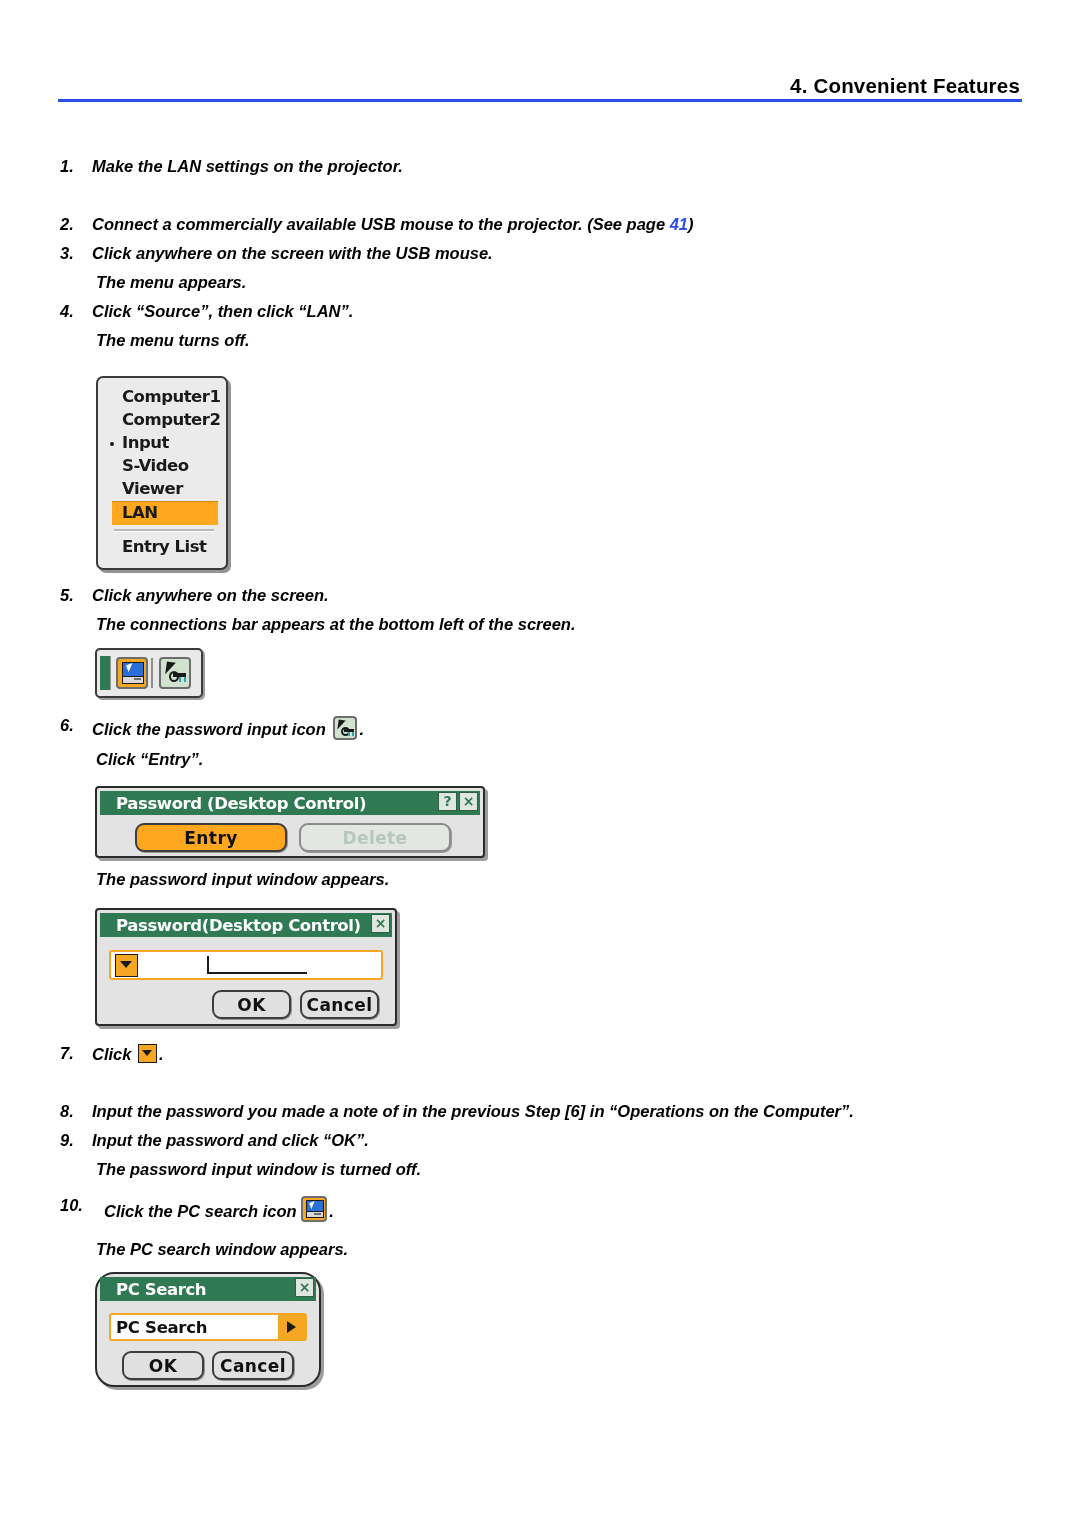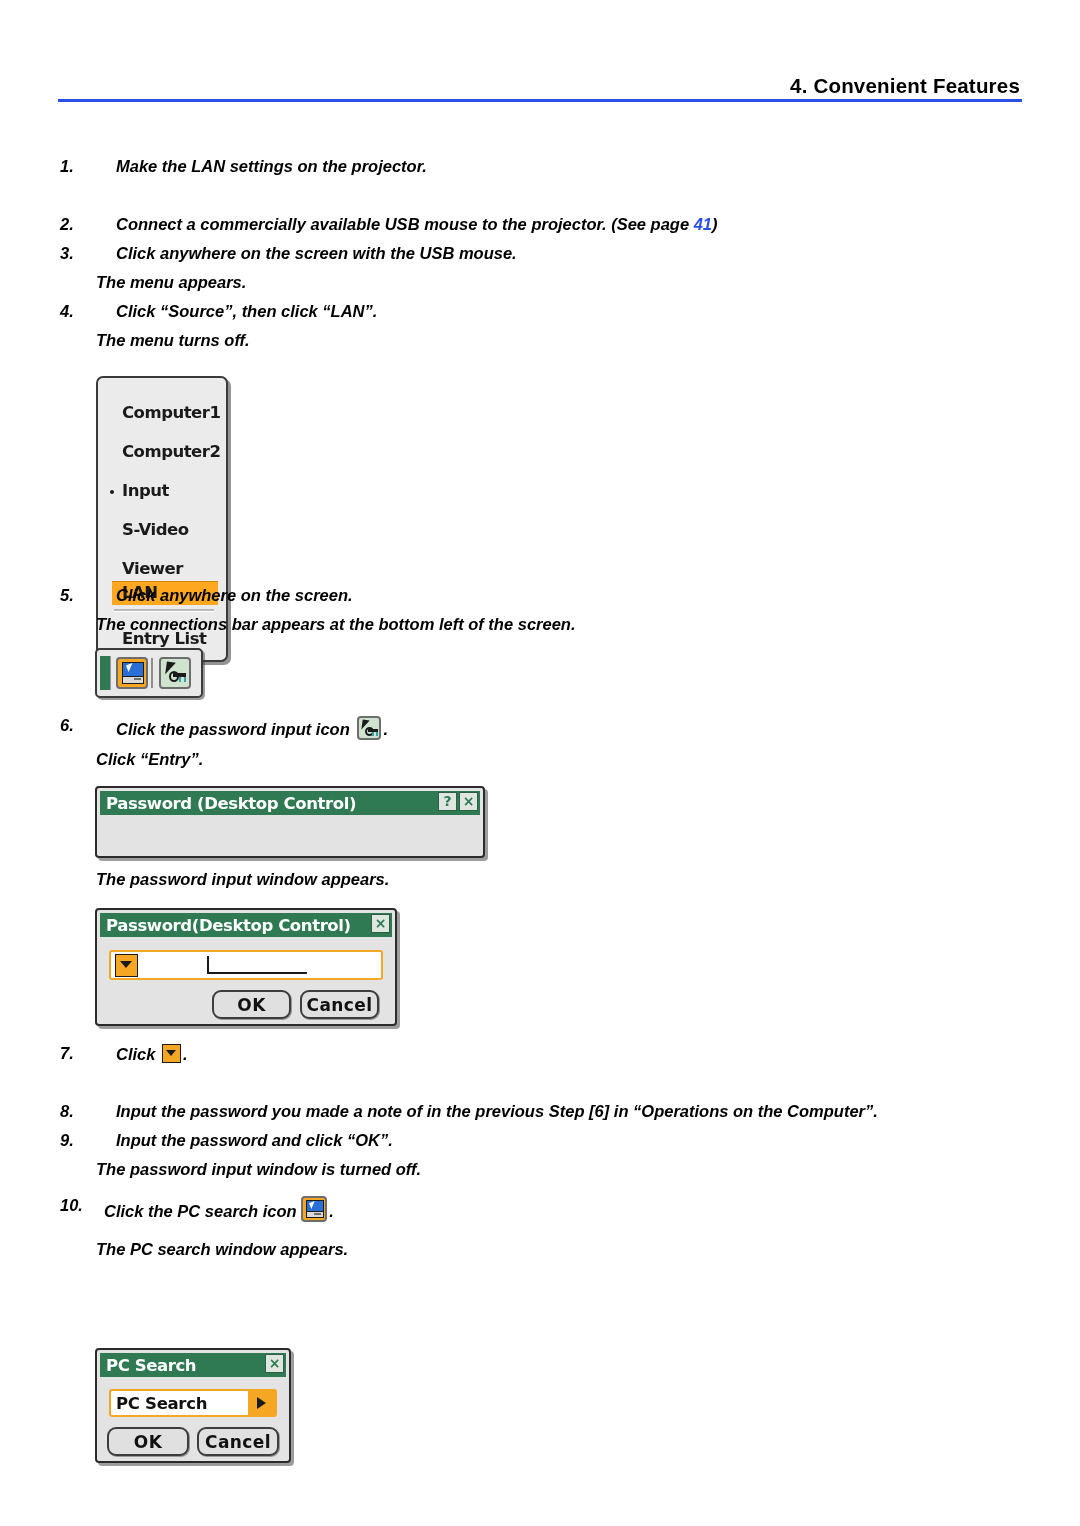--- a/index.html
+++ b/index.html
@@ -61,21 +61,21 @@
   }
   .step .num {
     position: absolute;
     left: 0;
     top: 0;
     width: 36px;
     text-align: left;
   }
   .step .txt {
     display: inline-block;
-    margin-left: 56px;
+    margin-left: 32px;
   }
   .sub {
     position: absolute;
     font-size: 16.5px;
     font-weight: bold;
     font-style: italic;
     white-space: nowrap;
     line-height: 1.1;
   }
   .blue {
@@ -105,21 +105,20 @@
   .source-item {
     position: relative;
     font-size: 16.5px;
     font-weight: bold;
     font-family: "DejaVu Sans", sans-serif;
     letter-spacing: -0.5px;
     color: #1a1a1a;
     padding: 1px 6px 1px 24px;
     height: 21px;
     line-height: 20px;
-    margin-top: 16px;
   }
   .source-item .bullet {
     position: absolute;
     left: 12px;
     top: 50%;
     transform: translateY(-50%);
     width: 4px;
     height: 4px;
     background: #1a1a1a;
     border-radius: 50%;
@@ -300,21 +299,21 @@
     box-shadow: 3px 3px 0 rgba(60,60,60,0.5);
     box-sizing: border-box;
     font-style: normal;
   }
   .dlg-title {
     background: #2f7a52;
     height: 24px;
     margin: 3px 3px 0 3px;
     display: flex;
     align-items: center;
-    padding-left: 6px;
+    padding-left: 16px;
     position: relative;
   }
   .dlg-title .t {
     color: #ffffff;
     font-size: 16.5px;
     font-weight: bold;
     font-family: "DejaVu Sans", sans-serif;
     letter-spacing: -0.4px;
     white-space: nowrap;
   }
@@ -420,21 +419,21 @@
   #dlg-pw-input .row {
     display: flex;
     gap: 9px;
     justify-content: flex-end;
     margin-top: 10px;
     padding-right: 6px;
   }
   #dlg-pw-input .btn { width: 79px; height: 29px; }
 
   
-  #dlg-pc-search { left: 95px; top: 1348px; width: 196px; height: 115px; }
+  #dlg-pc-search { left: 95px; top: 1272px; width: 226px; height: 115px; border-radius: 19px; }
   #dlg-pc-search .field {
     margin: 3px 2px 0 2px;
     height: 28px;
     background: #ffffff;
     border: 2px solid #f5a623;
     border-radius: 3px;
     display: flex;
     align-items: center;
     justify-content: space-between;
     box-sizing: border-box;
@@ -576,20 +575,24 @@
   <div class="sub" style="left:96px; top:750px;">Click “Entry”.</div>
 
   <div class="dlg" id="dlg-pw-control">
     <div class="dlg-title">
       <span class="t">Password (Desktop Control)</span>
       <span class="title-btns">
         <span class="title-btn">?</span>
         <span class="title-btn">×</span>
       </span>
     </div>
+    <div class="dlg-body">
+      <div class="btn orange">Entry</div>
+      <div class="btn disabled">Delete</div>
+    </div>
   </div>
 
   <div class="sub" style="left:96px; top:870px;">The password input window appears.</div>
 
   <div class="dlg" id="dlg-pw-input">
     <div class="dlg-title">
       <span class="t">Password(Desktop Control)</span>
       <span class="title-btns">
         <span class="title-btn">×</span>
       </span>

